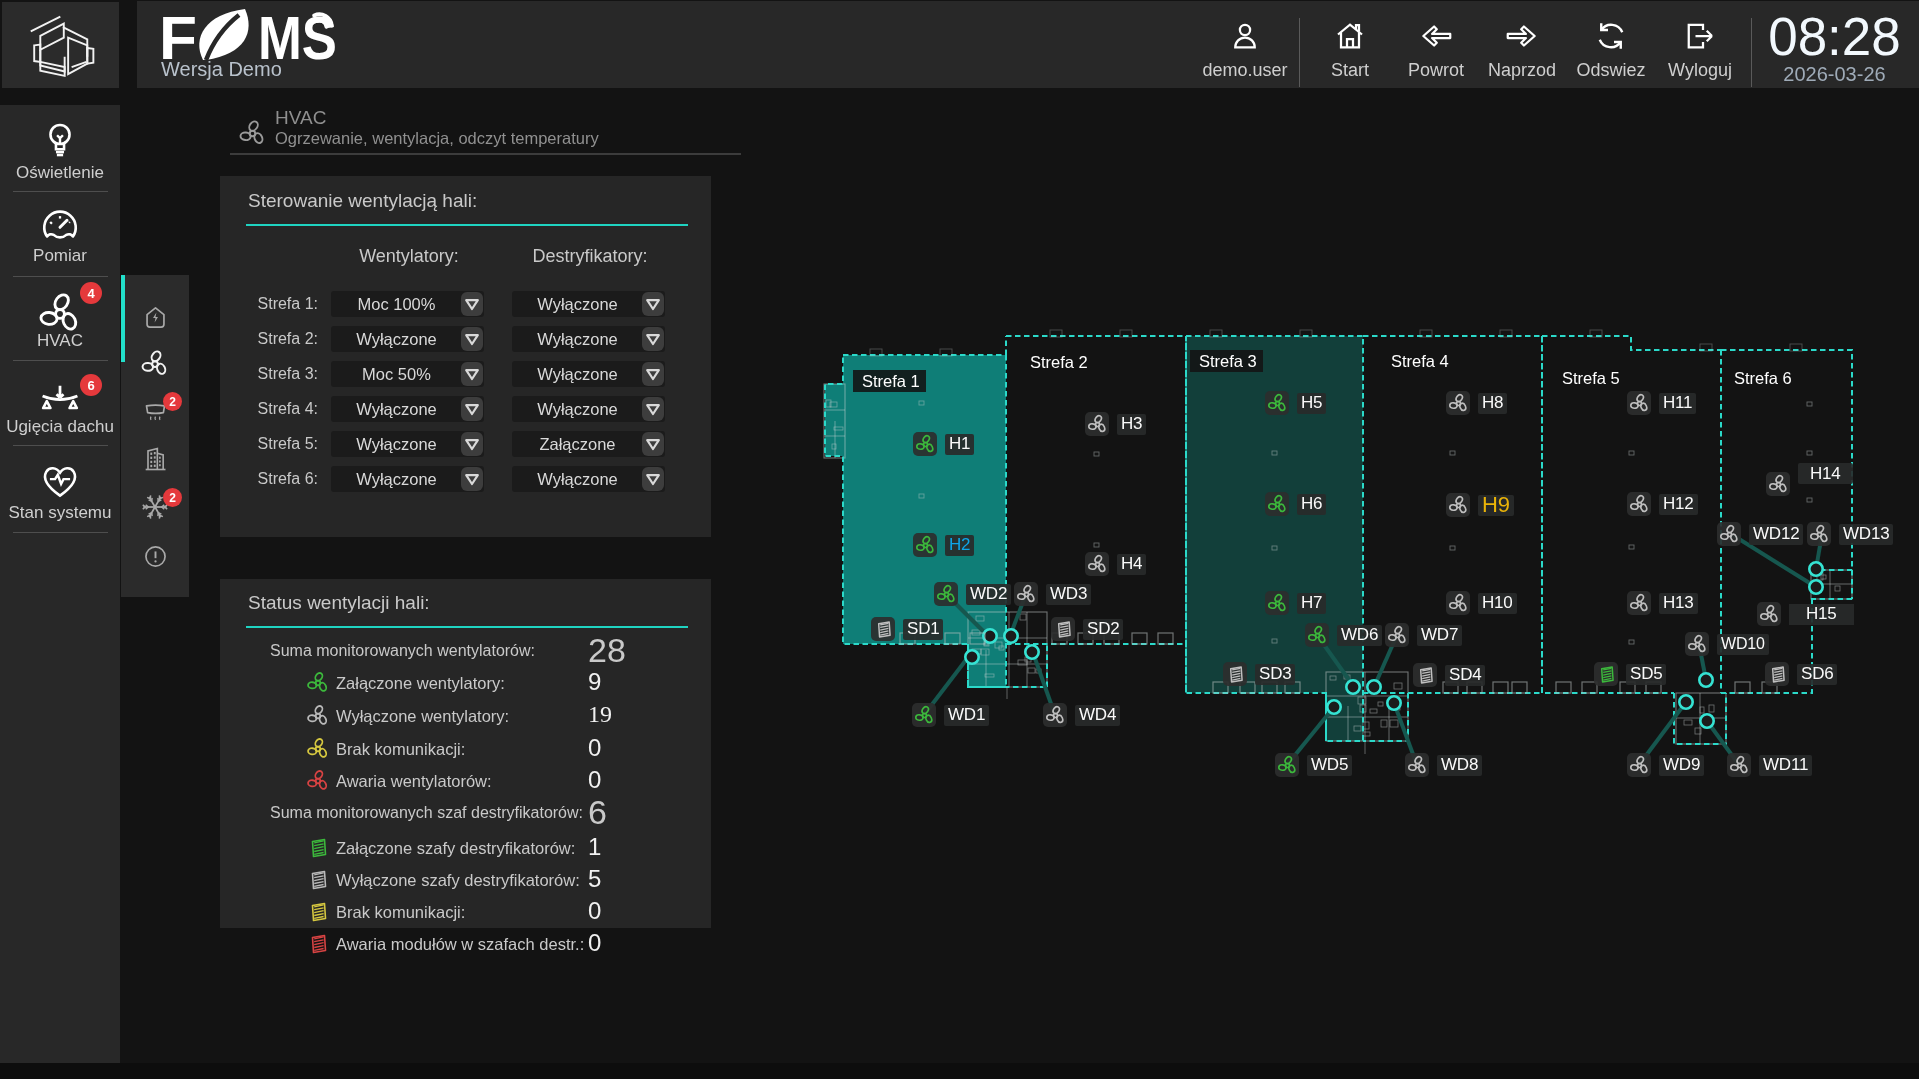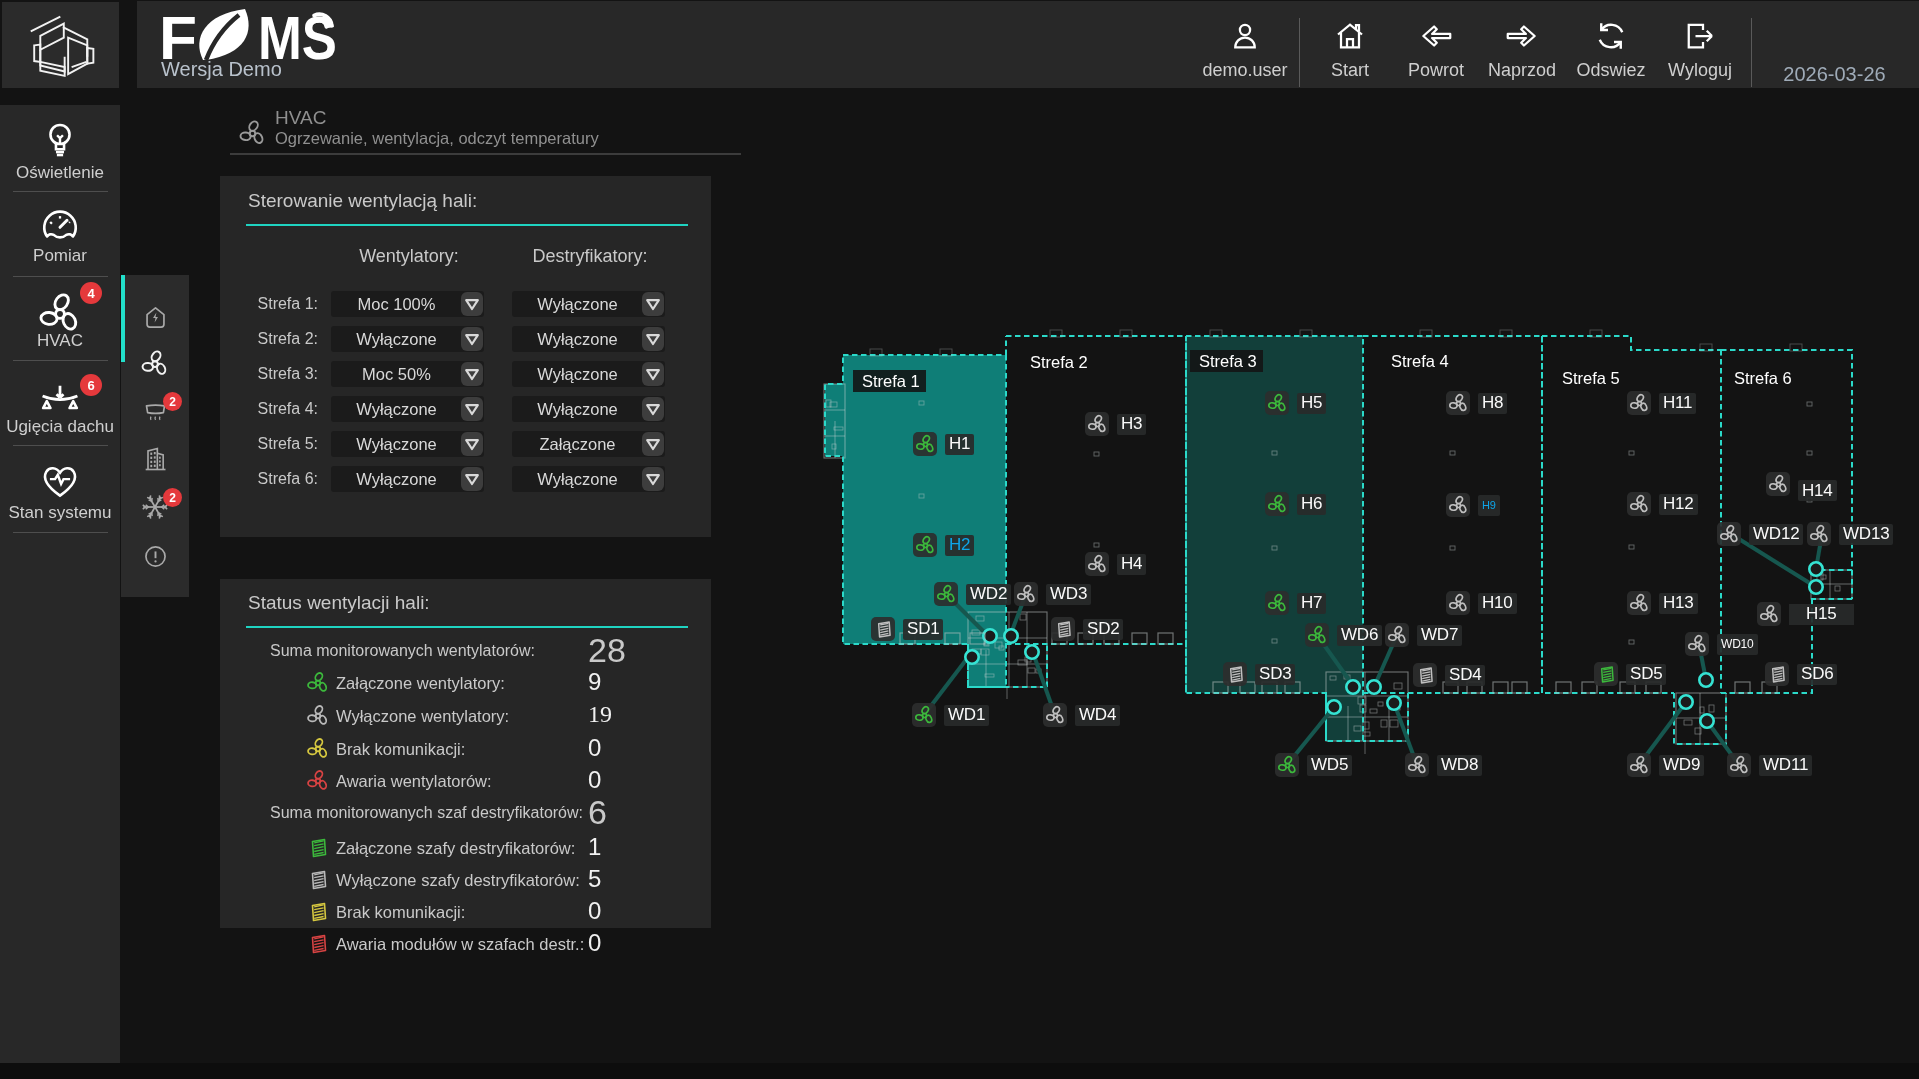--- a/index.html
+++ b/index.html
@@ -92,20 +92,21 @@
     <div class="abs" style="left:1518px; top:14px; width:90px; height:70px;">
       <div style="height:42px; display:flex; align-items:center; justify-content:center;">
         <svg width="36" height="36" viewBox="0 0 24 24">
           <path d="M14,8 L14,4.5 L4.5,4.5 L4.5,19.5 L14,19.5 L14,16" fill="none" stroke="#fff" stroke-width="1.5"></path>
           <path d="M9,12 L20,12 M20,12 L16.5,8.5 M20,12 L16.5,15.5" fill="none" stroke="#fff" stroke-width="1.5"></path>
         </svg>
       </div>
       <div class="navlab" style="margin-top:3px;">Wyloguj</div>
     </div>
     <div class="abs" style="left:1614px; top:17px; width:1px; height:69px; background:#5a5a5a;"></div>
+    <div class="abs" style="left:1625px; top:5px; width:145px; text-align:center; font-size:53px; color:#f2f8fd; letter-spacing:0;">08:28</div>
     <div class="abs" style="left:1625px; top:62px; width:145px; text-align:center; font-size:20px; color:#9fabb8;">2026-03-26</div>
   </div>
 <div id="sidebar">
     <div class="abs" style="left:0; top:10px; width:120px; height:50px; display:flex; align-items:center; justify-content:center;">
       <svg width="44" height="46" viewBox="0 0 24 24">
         <circle cx="12" cy="9" r="5.2" fill="none" stroke="#fff" stroke-width="1.4"></circle>
         <path d="M9.8,13.5 L9.8,17 L14.2,17 L14.2,13.5" fill="none" stroke="#fff" stroke-width="1.4"></path>
         <line x1="9.8" y1="18.6" x2="14.2" y2="18.6" stroke="#fff" stroke-width="1.4"></line>
         <line x1="10.3" y1="20.2" x2="13.7" y2="20.2" stroke="#fff" stroke-width="1.4"></line>
         <path d="M12,14 L12,11 M12,11 L10.4,9.4 M12,11 L13.6,9.4" fill="none" stroke="#fff" stroke-width="1.3"></path>
@@ -680,21 +681,21 @@
   </div>
 <div class="abs" style="left:1478px; top:392.5px; height:21px; background:rgba(40,42,42,0.92); border-radius:2px;padding:0 4px; font-size:17px; letter-spacing:-0.2px; color:#fafafa; display:flex; align-items:center;">H8</div>
 <div class="abs" style="left:1446px; top:493px; width:24px; height:24px; background:rgba(44,46,46,0.92); border-radius:5px;display:flex; align-items:center; justify-content:center;">
     <svg class="" width="21" height="21" viewBox="0 0 24 24">
       <circle cx="12" cy="12" r="2.3" fill="none" stroke="#bfbfbf" stroke-width="1.9"></circle>
       <ellipse cx="12.86" cy="5.86" rx="3.1" ry="4.2" fill="none" stroke="#bfbfbf" stroke-width="1.9" transform="rotate(36.0 12.86 5.86)"></ellipse>
       <ellipse cx="16.89" cy="15.82" rx="3.1" ry="4.2" fill="none" stroke="#bfbfbf" stroke-width="1.9" transform="rotate(156.0 16.89 15.82)"></ellipse>
       <ellipse cx="6.25" cy="14.32" rx="3.1" ry="4.2" fill="none" stroke="#bfbfbf" stroke-width="1.9" transform="rotate(276.0 6.25 14.32)"></ellipse>
     </svg>
   </div>
-<div class="abs" style="left:1478px; top:494.5px; height:21px; background:rgba(40,42,42,0.92); border-radius:2px;padding:0 4px; font-size:11px; letter-spacing:-0.2px; color:#0ea5e9; display:flex; align-items:center;text-align:center;">H9</div>
+<div class="abs" style="left:1478px; top:494.5px; height:21px; background:rgba(40,42,42,0.92); border-radius:2px;padding:0 4px; font-size:22px; letter-spacing:-0.2px; color:#eab308; display:flex; align-items:center;text-align:center;">H9</div>
 <div class="abs" style="left:1446px; top:591px; width:24px; height:24px; background:rgba(44,46,46,0.92); border-radius:5px;display:flex; align-items:center; justify-content:center;">
     <svg class="" width="21" height="21" viewBox="0 0 24 24">
       <circle cx="12" cy="12" r="2.3" fill="none" stroke="#bfbfbf" stroke-width="1.9"></circle>
       <ellipse cx="12.86" cy="5.86" rx="3.1" ry="4.2" fill="none" stroke="#bfbfbf" stroke-width="1.9" transform="rotate(36.0 12.86 5.86)"></ellipse>
       <ellipse cx="16.89" cy="15.82" rx="3.1" ry="4.2" fill="none" stroke="#bfbfbf" stroke-width="1.9" transform="rotate(156.0 16.89 15.82)"></ellipse>
       <ellipse cx="6.25" cy="14.32" rx="3.1" ry="4.2" fill="none" stroke="#bfbfbf" stroke-width="1.9" transform="rotate(276.0 6.25 14.32)"></ellipse>
     </svg>
   </div>
 <div class="abs" style="left:1478px; top:592.5px; height:21px; background:rgba(40,42,42,0.92); border-radius:2px;padding:0 4px; font-size:17px; letter-spacing:-0.2px; color:#fafafa; display:flex; align-items:center;">H10</div>
 <div class="abs" style="left:1627px; top:391px; width:24px; height:24px; background:rgba(44,46,46,0.92); border-radius:5px;display:flex; align-items:center; justify-content:center;">
@@ -725,21 +726,21 @@
   </div>
 <div class="abs" style="left:1659px; top:592.5px; height:21px; background:rgba(40,42,42,0.92); border-radius:2px;padding:0 4px; font-size:17px; letter-spacing:-0.2px; color:#fafafa; display:flex; align-items:center;">H13</div>
 <div class="abs" style="left:1766px; top:472px; width:24px; height:24px; background:rgba(44,46,46,0.92); border-radius:5px;display:flex; align-items:center; justify-content:center;">
     <svg class="" width="21" height="21" viewBox="0 0 24 24">
       <circle cx="12" cy="12" r="2.3" fill="none" stroke="#bfbfbf" stroke-width="1.9"></circle>
       <ellipse cx="12.86" cy="5.86" rx="3.1" ry="4.2" fill="none" stroke="#bfbfbf" stroke-width="1.9" transform="rotate(36.0 12.86 5.86)"></ellipse>
       <ellipse cx="16.89" cy="15.82" rx="3.1" ry="4.2" fill="none" stroke="#bfbfbf" stroke-width="1.9" transform="rotate(156.0 16.89 15.82)"></ellipse>
       <ellipse cx="6.25" cy="14.32" rx="3.1" ry="4.2" fill="none" stroke="#bfbfbf" stroke-width="1.9" transform="rotate(276.0 6.25 14.32)"></ellipse>
     </svg>
   </div>
-<div class="abs" style="left:1798px; top:480px; height:21px; background:rgba(40,42,42,0.92); border-radius:2px;padding:0 4px; font-size:17px; letter-spacing:-0.2px; color:#fafafa; display:flex; align-items:center;">H14</div>
+<div class="abs" style="left:1798px; top:463px; height:21px; background:rgba(40,42,42,0.92); border-radius:2px;padding:0 12px; font-size:17px; letter-spacing:-0.2px; color:#fafafa; display:flex; align-items:center;">H14</div>
 <div class="abs" style="left:1757px; top:602px; width:24px; height:24px; background:rgba(44,46,46,0.92); border-radius:5px;display:flex; align-items:center; justify-content:center;">
     <svg class="" width="21" height="21" viewBox="0 0 24 24">
       <circle cx="12" cy="12" r="2.3" fill="none" stroke="#bfbfbf" stroke-width="1.9"></circle>
       <ellipse cx="12.86" cy="5.86" rx="3.1" ry="4.2" fill="none" stroke="#bfbfbf" stroke-width="1.9" transform="rotate(36.0 12.86 5.86)"></ellipse>
       <ellipse cx="16.89" cy="15.82" rx="3.1" ry="4.2" fill="none" stroke="#bfbfbf" stroke-width="1.9" transform="rotate(156.0 16.89 15.82)"></ellipse>
       <ellipse cx="6.25" cy="14.32" rx="3.1" ry="4.2" fill="none" stroke="#bfbfbf" stroke-width="1.9" transform="rotate(276.0 6.25 14.32)"></ellipse>
     </svg>
   </div>
 <div class="abs" style="left:1789px; top:603.5px; height:21px; background:rgba(40,42,42,0.92); border-radius:0;padding:0 17px; font-size:17px; letter-spacing:-0.2px; color:#fafafa; display:flex; align-items:center;">H15</div>
 <div class="abs" style="left:912px; top:703px; width:24px; height:24px; background:rgba(44,46,46,0.92); border-radius:5px;display:flex; align-items:center; justify-content:center;">
@@ -824,21 +825,21 @@
   </div>
 <div class="abs" style="left:1659px; top:754.5px; height:21px; background:rgba(40,42,42,0.92); border-radius:2px;padding:0 4px; font-size:17px; letter-spacing:-0.2px; color:#fafafa; display:flex; align-items:center;">WD9</div>
 <div class="abs" style="left:1685px; top:632px; width:24px; height:24px; background:rgba(44,46,46,0.92); border-radius:5px;display:flex; align-items:center; justify-content:center;">
     <svg class="" width="21" height="21" viewBox="0 0 24 24">
       <circle cx="12" cy="12" r="2.3" fill="none" stroke="#bfbfbf" stroke-width="1.9"></circle>
       <ellipse cx="12.86" cy="5.86" rx="3.1" ry="4.2" fill="none" stroke="#bfbfbf" stroke-width="1.9" transform="rotate(36.0 12.86 5.86)"></ellipse>
       <ellipse cx="16.89" cy="15.82" rx="3.1" ry="4.2" fill="none" stroke="#bfbfbf" stroke-width="1.9" transform="rotate(156.0 16.89 15.82)"></ellipse>
       <ellipse cx="6.25" cy="14.32" rx="3.1" ry="4.2" fill="none" stroke="#bfbfbf" stroke-width="1.9" transform="rotate(276.0 6.25 14.32)"></ellipse>
     </svg>
   </div>
-<div class="abs" style="left:1717px; top:633.5px; height:21px; background:rgba(40,42,42,0.92); border-radius:2px;padding:7px 4px; font-size:12px; letter-spacing:-0.2px; color:#fafafa; display:flex; align-items:center;">WD10</div>
+<div class="abs" style="left:1717px; top:633.5px; height:21px; background:rgba(40,42,42,0.92); border-radius:2px;padding:7px 4px; font-size:16px; letter-spacing:-0.2px; color:#fafafa; display:flex; align-items:center;">WD10</div>
 <div class="abs" style="left:1727px; top:753px; width:24px; height:24px; background:rgba(44,46,46,0.92); border-radius:5px;display:flex; align-items:center; justify-content:center;">
     <svg class="" width="21" height="21" viewBox="0 0 24 24">
       <circle cx="12" cy="12" r="2.3" fill="none" stroke="#bfbfbf" stroke-width="1.9"></circle>
       <ellipse cx="12.86" cy="5.86" rx="3.1" ry="4.2" fill="none" stroke="#bfbfbf" stroke-width="1.9" transform="rotate(36.0 12.86 5.86)"></ellipse>
       <ellipse cx="16.89" cy="15.82" rx="3.1" ry="4.2" fill="none" stroke="#bfbfbf" stroke-width="1.9" transform="rotate(156.0 16.89 15.82)"></ellipse>
       <ellipse cx="6.25" cy="14.32" rx="3.1" ry="4.2" fill="none" stroke="#bfbfbf" stroke-width="1.9" transform="rotate(276.0 6.25 14.32)"></ellipse>
     </svg>
   </div>
 <div class="abs" style="left:1759px; top:754.5px; height:21px; background:rgba(40,42,42,0.92); border-radius:2px;padding:0 4px; font-size:17px; letter-spacing:-0.2px; color:#fafafa; display:flex; align-items:center;">WD11</div>
 <div class="abs" style="left:1717px; top:522px; width:24px; height:24px; background:rgba(44,46,46,0.92); border-radius:5px;display:flex; align-items:center; justify-content:center;">

